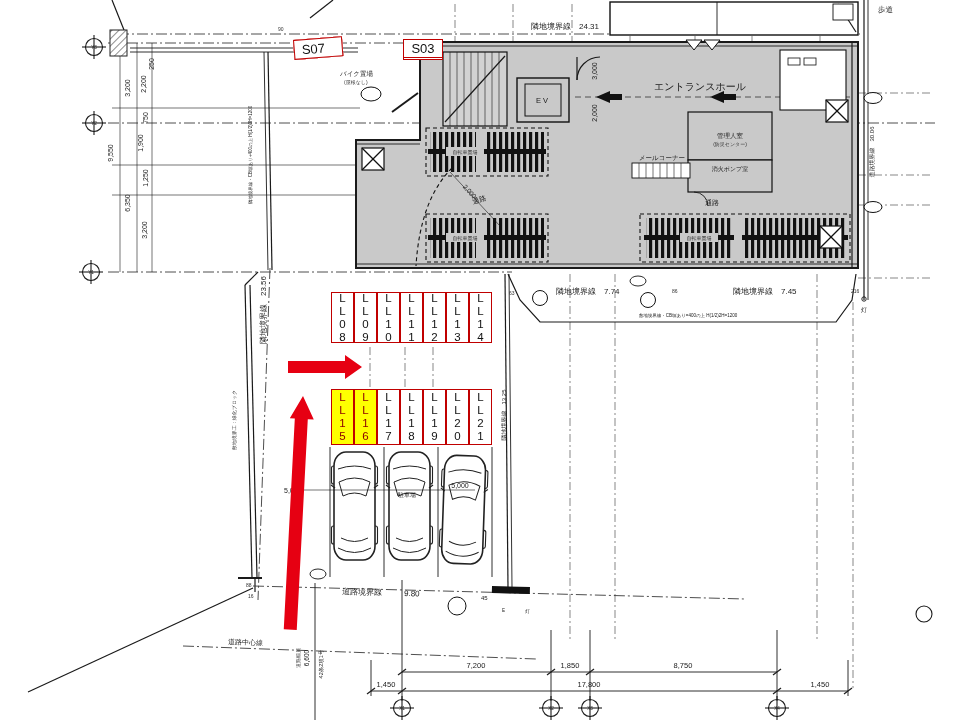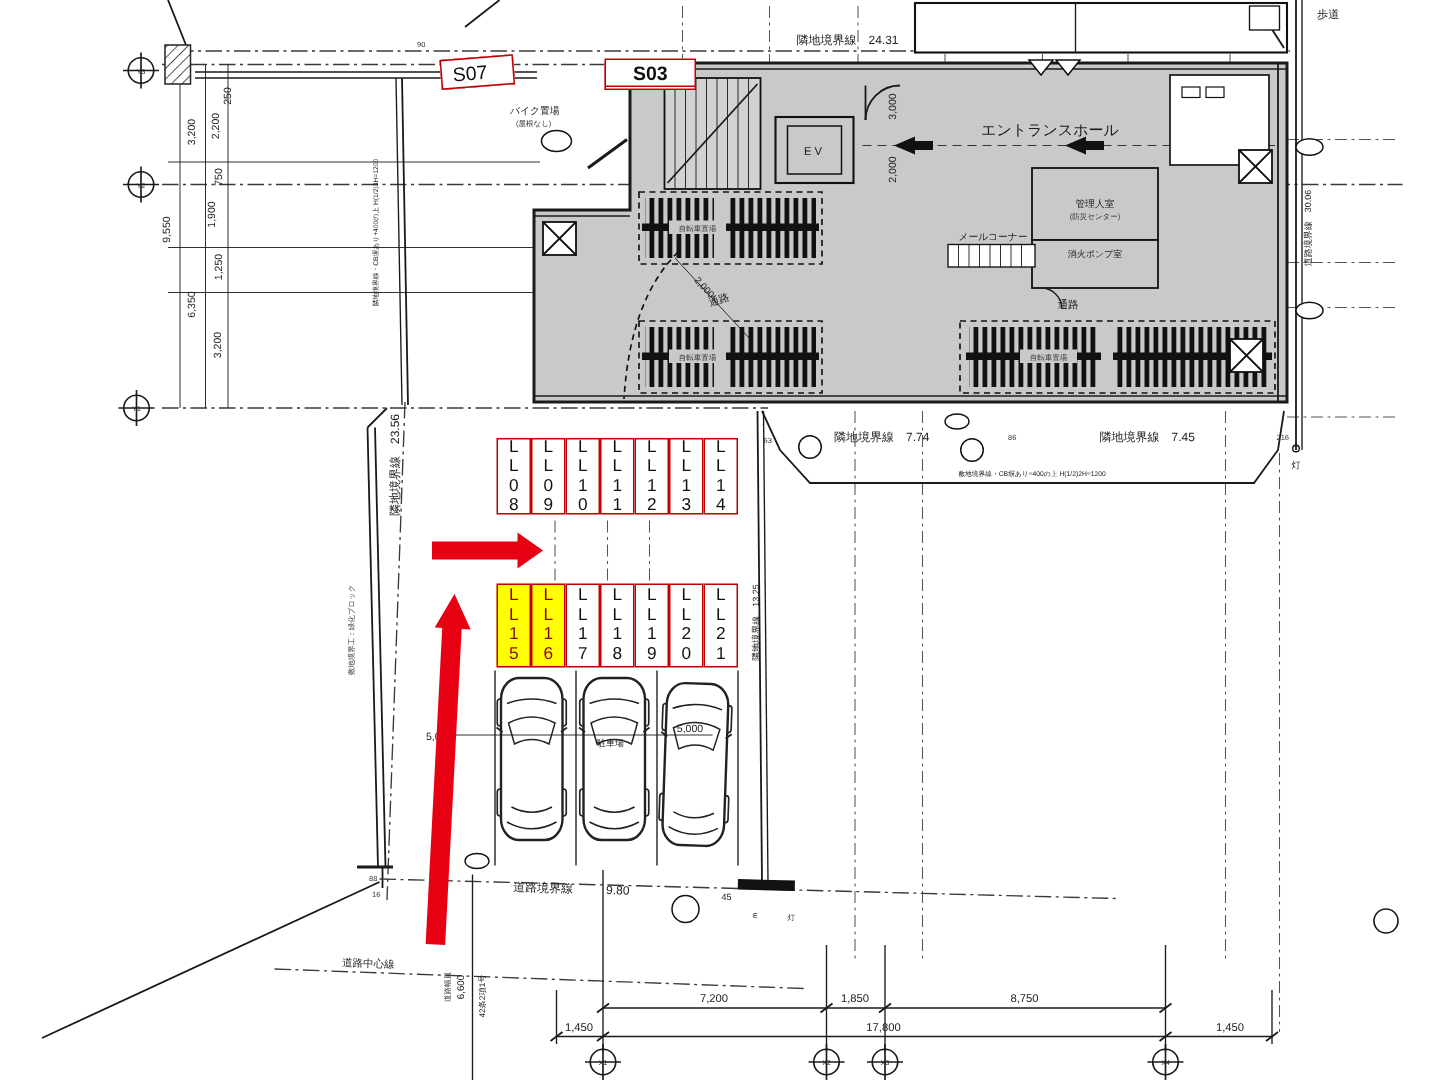--- a/index.html
+++ b/index.html
@@ -16,21 +16,21 @@
   .dim{font-size:7px;fill:#222;}
   .dim8{font-size:7.5px;fill:#222;}
   .tiny{font-size:5px;fill:#333;}
   .room{font-size:6.5px;fill:#222;}
   .gridlab{font-size:4.6px;fill:#222;}
   .bnd{font-size:8px;fill:#222;}
   
   .annbox{position:absolute;background:#fff;border:1.7px solid #c00000;box-sizing:border-box;
      display:flex;align-items:center;color:#111;font-size:13px;}
   .leftlab{width:49px;height:20px;padding-left:7px;margin-bottom:2px;}
-  .stairlab{width:61px;height:19px;justify-content:center;font-weight:bold;}
+  .stairlab{width:40px;height:19px;justify-content:center;}
   .vrow{position:absolute;display:flex;}
   .vcell{width:23px;border:1.7px solid #c00000;box-sizing:border-box;background:#fff;
      writing-mode:vertical-lr;text-orientation:upright;display:flex;align-items:center;
      justify-content:center;font-size:11.5px;letter-spacing:1px;color:#111;}
   .r1 .vcell{height:51px;}
   .r2 .vcell{height:56px;}
   .hl{background:#ffff00;color:#8b0000;}
 </style>
 </head>
 <body>

